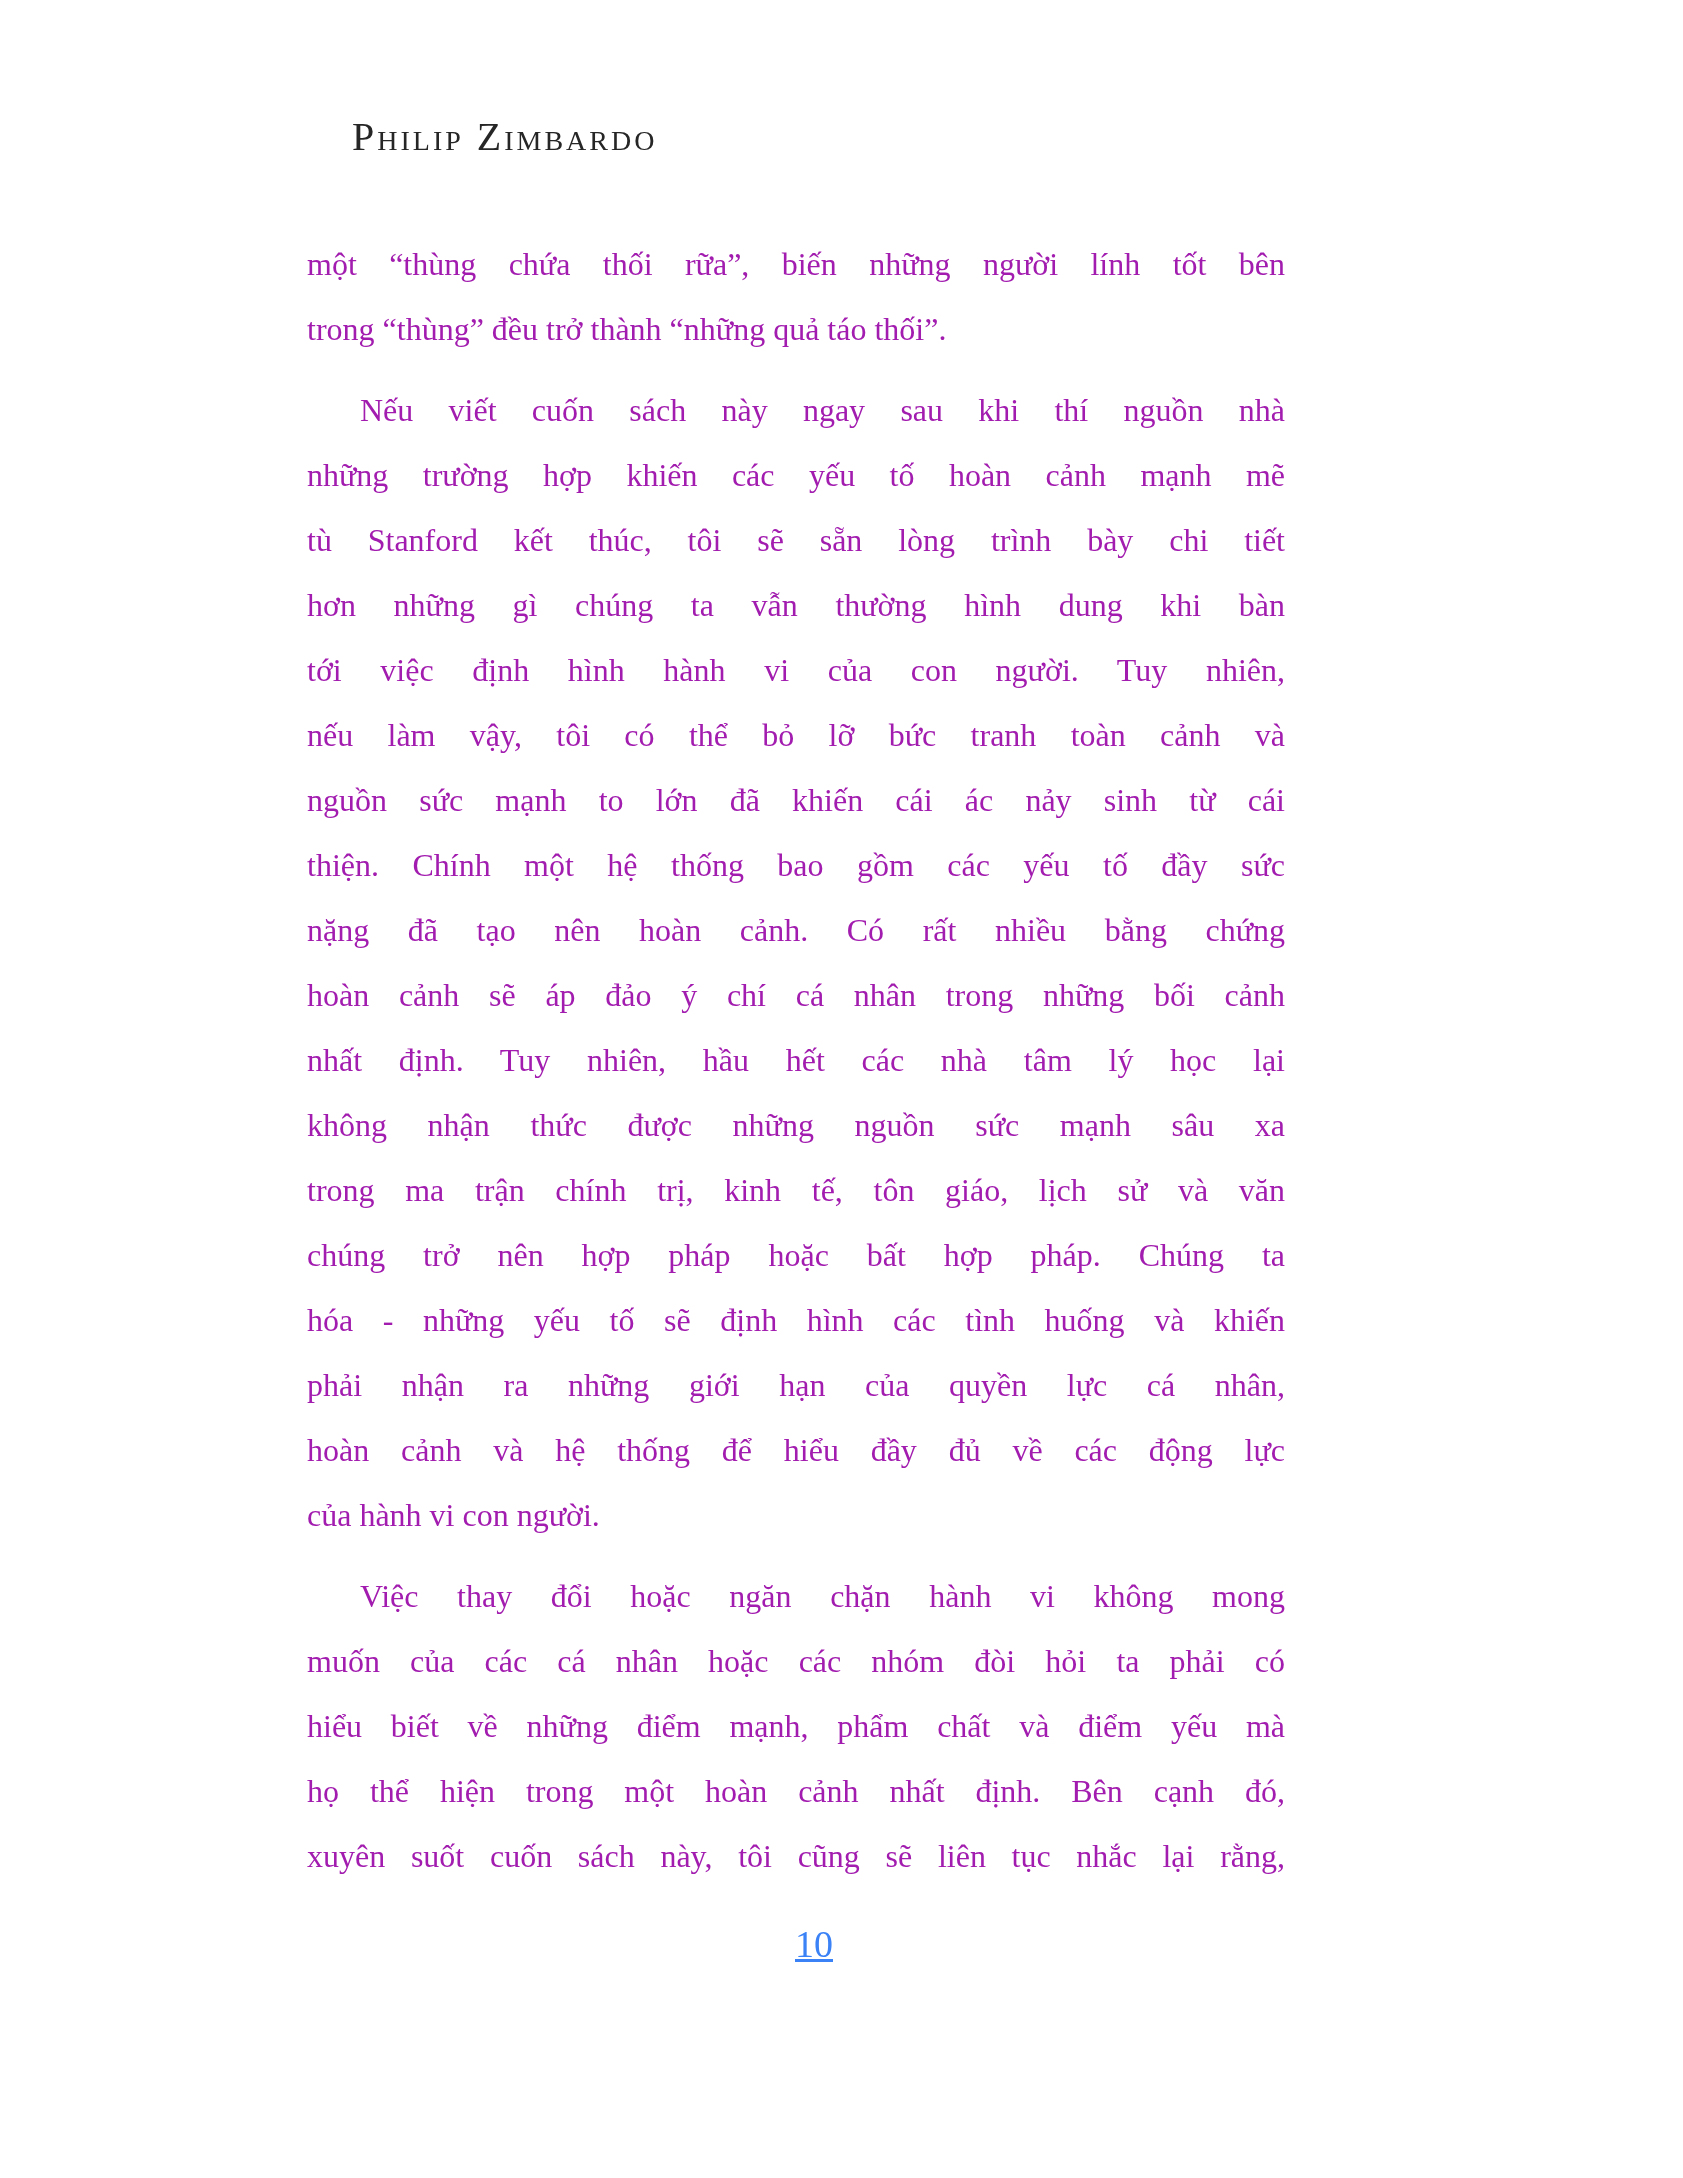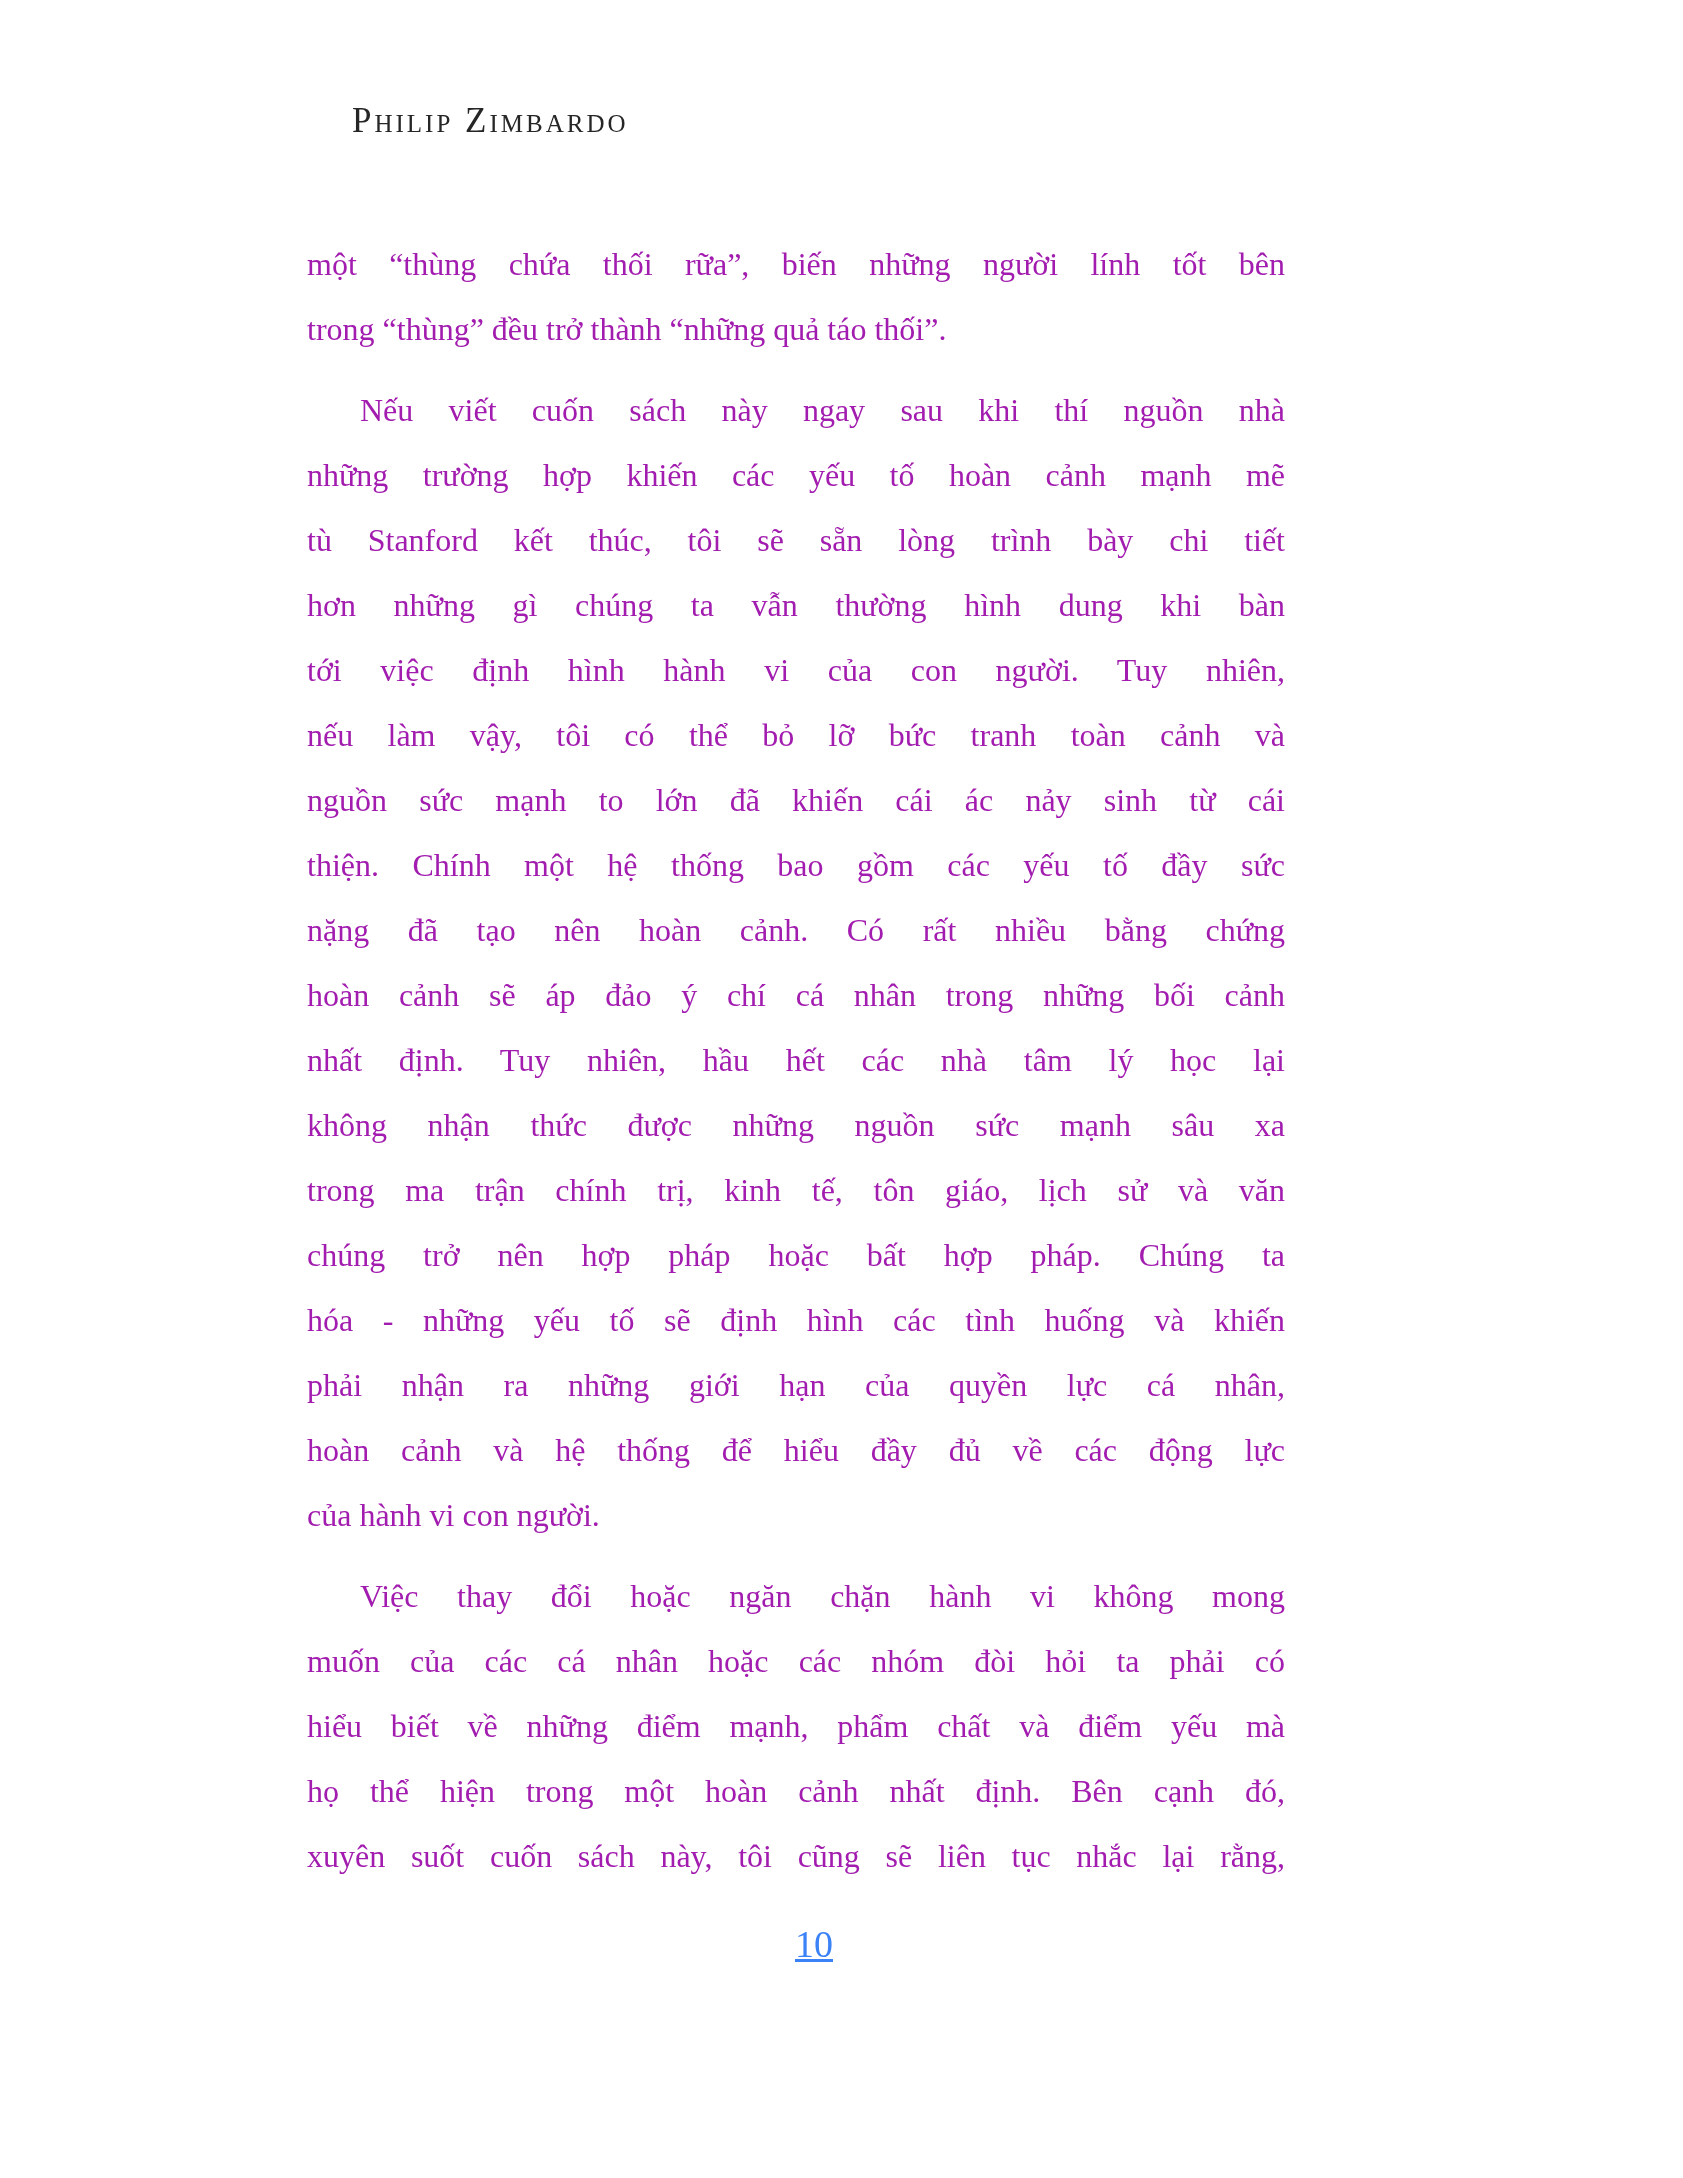--- a/index.html
+++ b/index.html
@@ -18,22 +18,22 @@
   .page {
     position: absolute;
     left: 0; top: 0;
     width: 1683px;
     height: 2178px;
     background: #ffffff;
   }
   .running-head {
     position: absolute;
     left: 352px;
-    top: 101px;
-    font-size: 35px;
+    top: 113px;
+    font-size: 40px;
     font-variant: small-caps;
     font-variant-caps: small-caps;
     letter-spacing: 3px;
     color: #262626;
     white-space: nowrap;
   }
   .text-block {
     position: absolute;
     left: 307px;
     top: 232px;

